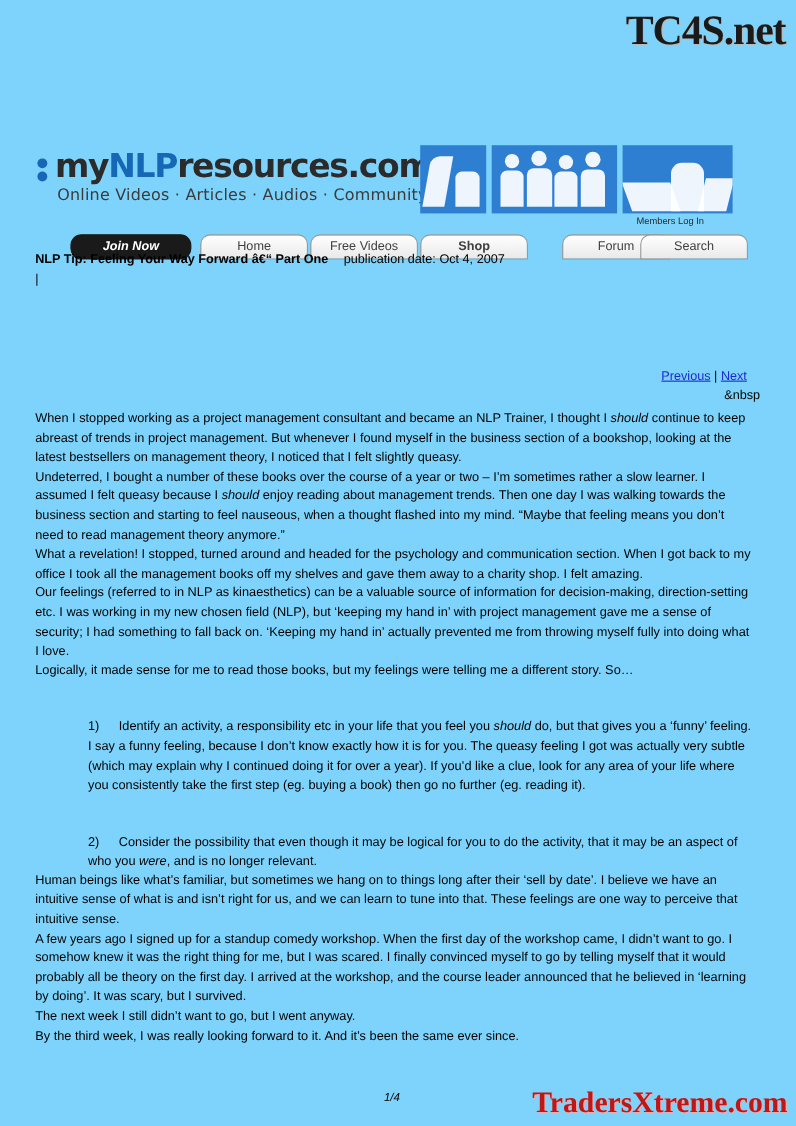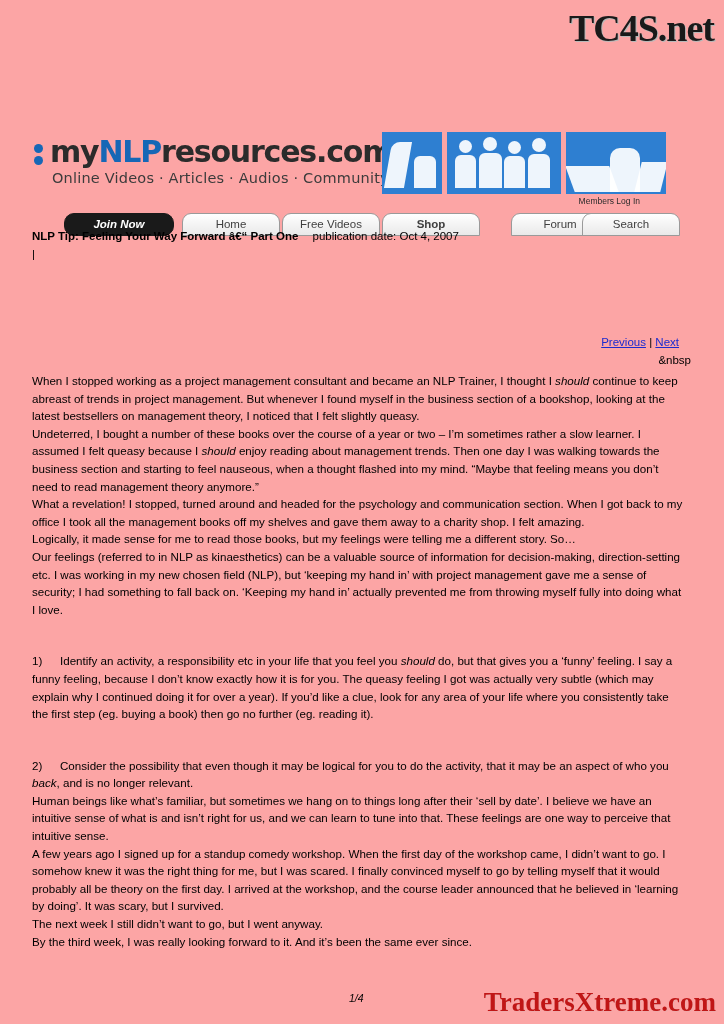--- a/index.html
+++ b/index.html
@@ -11,21 +11,21 @@
     width: 724px;
     height: 1024px;
     position: relative;
     font-family: "Liberation Sans", sans-serif;
     color: #000000;
     overflow: hidden;
   }
   .page {
     position: absolute;
     inset: 0;
-    background: #fca5a5;
+    background: #7dd3fc;
   }
   
   .top-watermark {
     position: absolute;
     top: 6px;
     right: 10px;
     font-family: "Liberation Serif", serif;
     font-weight: bold;
     font-size: 38px;
     color: #1a1a1a;
@@ -200,21 +200,21 @@
   .body-text {
     position: absolute;
     left: 32px;
     top: 372px;
     width: 652px;
     font-size: 11.6px;
     line-height: 17.6px;
     text-align: left;
   }
   .body-text p { margin: 0; }
-  .body-text p.spaced { margin-top: 17px; }
+  .body-text p.spaced { margin-top: 17px; margin-left: 48px; }
   .body-text .num { display: inline-block; width: 28px; }
   em { font-style: italic; }
   
   .center-watermark {
     position: absolute;
     left: 214px;
     top: 492px;
     font-family: "Liberation Serif", serif;
     font-weight: bold;
     font-size: 32px;
@@ -302,26 +302,26 @@
     <a>Previous</a>
     <span class="sep">|</span>
     <a>Next</a>
   </div>
   <div class="nbsp-line">&amp;nbsp</div>
 
   <div class="body-text">
     <p>When I stopped working as a project management consultant and became an NLP Trainer, I thought I <em>should</em> continue to keep abreast of trends in project management. But whenever I found myself in the business section of a bookshop, looking at the latest bestsellers on management theory, I noticed that I felt slightly queasy.</p>
     <p>Undeterred, I bought a number of these books over the course of a year or two – I’m sometimes rather a slow learner. I assumed I felt queasy because I <em>should</em> enjoy reading about management trends. Then one day I was walking towards the business section and starting to feel nauseous, when a thought flashed into my mind. “Maybe that feeling means you don’t need to read management theory anymore.”</p>
     <p>What a revelation! I stopped, turned around and headed for the psychology and communication section. When I got back to my office I took all the management books off my shelves and gave them away to a charity shop. I felt amazing.</p>
+    <p>Our feelings (referred to in NLP as kinaesthetics) can be a valuable source of information for decision-making, direction-setting etc. I was working in my new chosen field (NLP), but ‘keeping my hand in’ with project management gave me a sense of security; I had something to fall back on. ‘Keeping my hand in’ actually prevented me from throwing myself fully into doing what I love.</p>
     <p>Logically, it made sense for me to read those books, but my feelings were telling me a different story. So…</p>
-    <p>Our feelings (referred to in NLP as kinaesthetics) can be a valuable source of information for decision-making, direction-setting etc. I was working in my new chosen field (NLP), but ‘keeping my hand in’ with project management gave me a sense of security; I had something to fall back on. ‘Keeping my hand in’ actually prevented me from throwing myself fully into doing what I love.</p>
 
     <p class="spaced" style="margin-top:34px;"><span class="num">1)</span>Identify an activity, a responsibility etc in your life that you feel you <em>should</em> do, but that gives you a ‘funny’ feeling. I say a funny feeling, because I don’t know exactly how it is for you. The queasy feeling I got was actually very subtle (which may explain why I continued doing it for over a year). If you’d like a clue, look for any area of your life where you consistently take the first step (eg. buying a book) then go no further (eg. reading it).</p>
 
-    <p class="spaced" style="margin-top:34px;"><span class="num">2)</span>Consider the possibility that even though it may be logical for you to do the activity, that it may be an aspect of who you <em>back</em>, and is no longer relevant.</p>
+    <p class="spaced" style="margin-top:34px;"><span class="num">2)</span>Consider the possibility that even though it may be logical for you to do the activity, that it may be an aspect of who you <em>were</em>, and is no longer relevant.</p>
 
     <p>Human beings like what’s familiar, but sometimes we hang on to things long after their ‘sell by date’. I believe we have an intuitive sense of what is and isn’t right for us, and we can learn to tune into that. These feelings are one way to perceive that intuitive sense.</p>
     <p>A few years ago I signed up for a standup comedy workshop. When the first day of the workshop came, I didn’t want to go. I somehow knew it was the right thing for me, but I was scared. I finally convinced myself to go by telling myself that it would probably all be theory on the first day. I arrived at the workshop, and the course leader announced that he believed in ‘learning by doing’. It was scary, but I survived.</p>
     <p>The next week I still didn’t want to go, but I went anyway.</p>
     <p>By the third week, I was really looking forward to it. And it’s been the same ever since.</p>
   </div>
 
 
   <div class="page-number">1/4</div>
   <div class="bottom-watermark">TradersXtreme.com</div>

